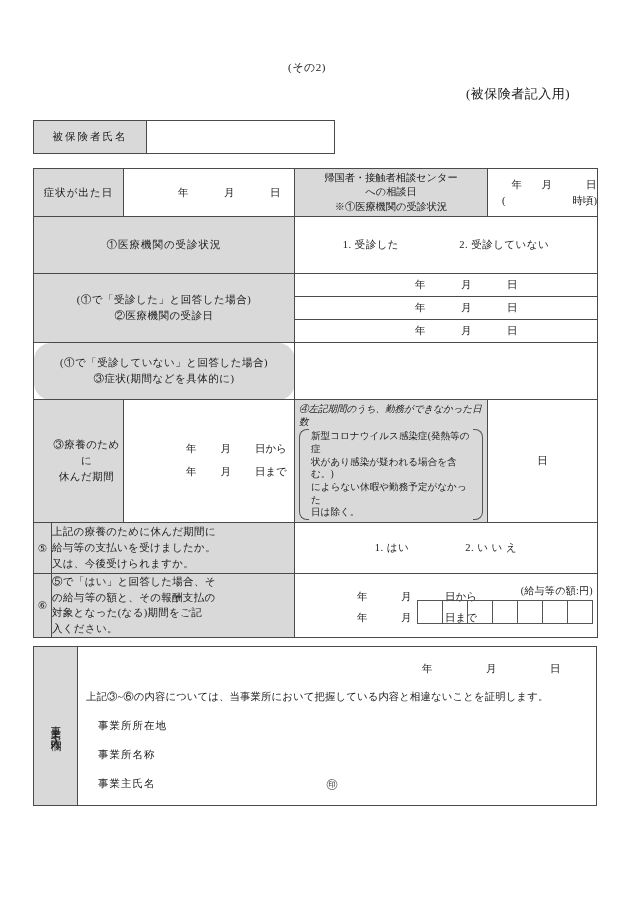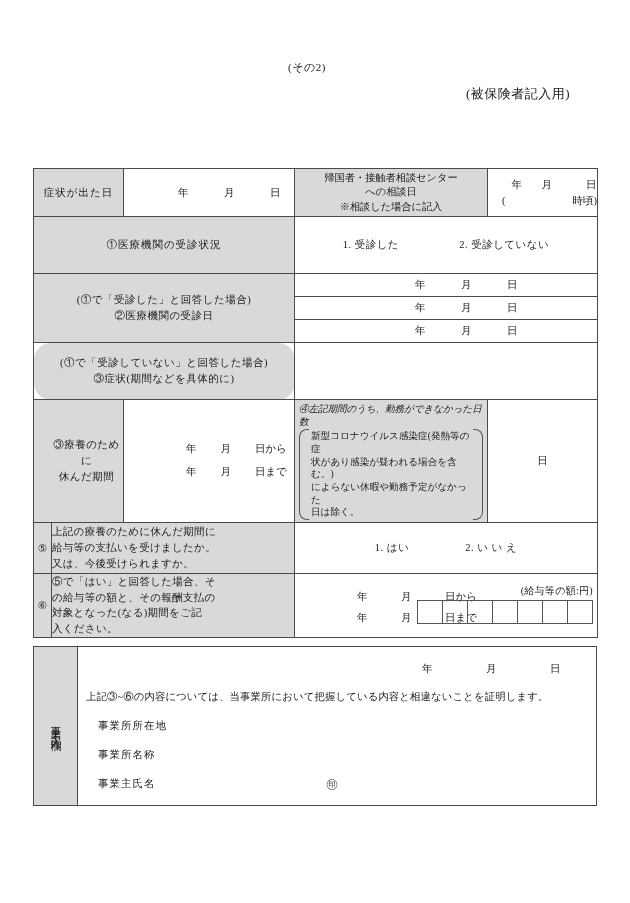--- a/index.html
+++ b/index.html
@@ -218,20 +218,28 @@
   #staff-table .l2 { width: 90px; letter-spacing: 1px; }
 </style>
 </head>
 <body>
 
 <div class="page">
 
   <div class="hdr-sono">(その2)</div>
   <div class="hdr-kinyu">(被保険者記入用)</div>
 
+  <table class="tbl" id="name-table">
+    <tbody>
+        <tr>
+      <td class="shade ctr lbl">被保険者氏名</td>
+      <td></td>
+    </tr>
+  </tbody>
+    </table>
 
   <table class="tbl" id="main-table">
     <colgroup>
       <col style="width:18px">
       <col style="width:72px">
       <col style="width:171px">
       <col style="width:193px">
       <col style="width:110px">
     </colgroup>
 
@@ -241,21 +249,21 @@
       <td>
         <div class="ymd">
           <span class="y">年</span>
           <span class="m">月</span>
           <span class="d">日</span>
         </div>
       </td>
       <td class="shade ctr cellpad" style="line-height:1.4; letter-spacing:0px; font-size:10.2px;">
         <div>帰国者・接触者相談センター</div>
         <div>への相談日</div>
-        <div>※相談した場合に記入</div>
+        <div>※①医療機関の受診状況</div>
       </td>
       <td>
         <div class="twoline-date">
           <div class="ymd ymd2">
             <span class="y">年</span>
             <span class="m">月</span>
             <span class="d">日</span>
           </div>
           <div class="r2">
             <span class="a">(</span>

